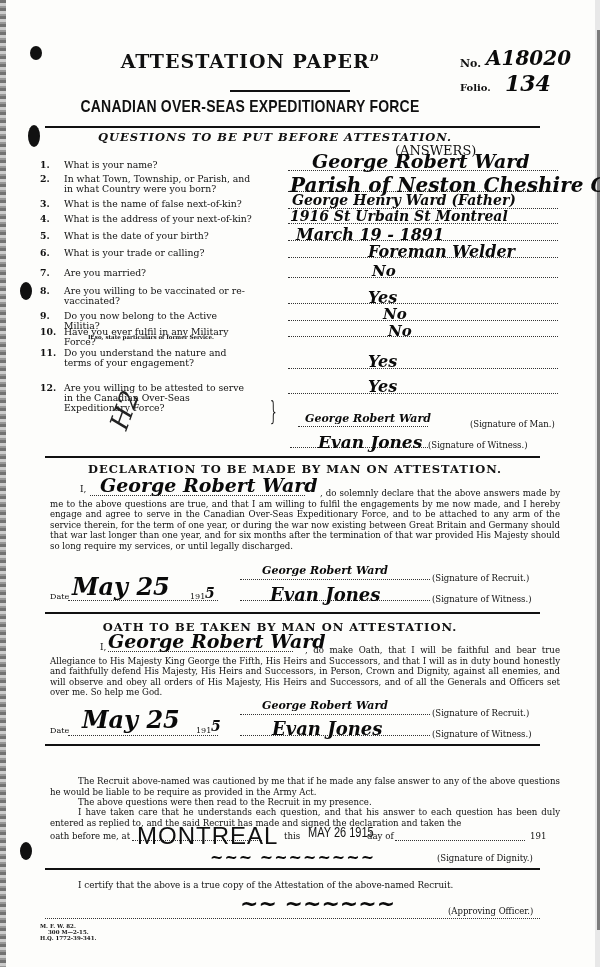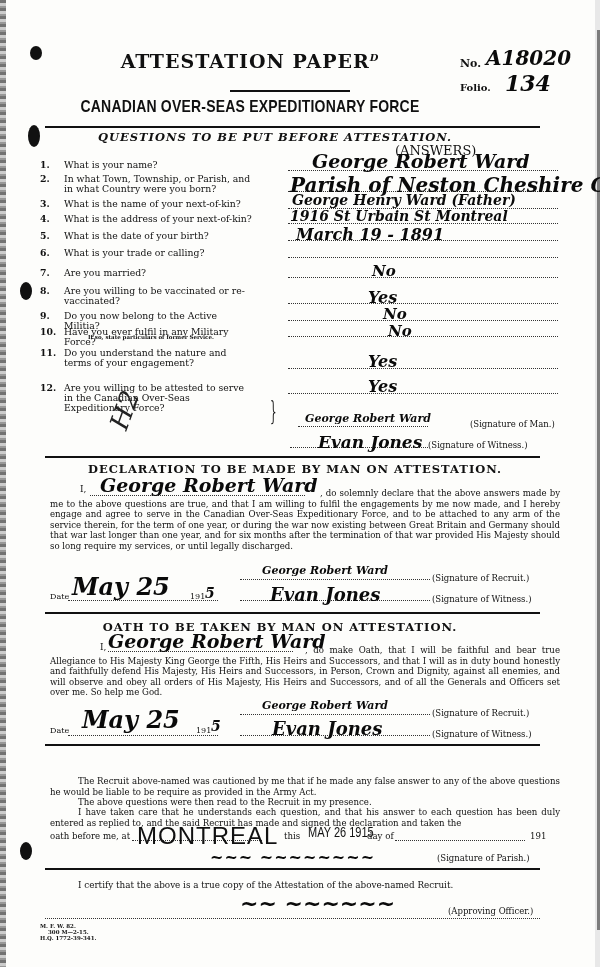--- a/index.html
+++ b/index.html
@@ -74,21 +74,21 @@
   <div class="q-row" style="top:160px;">
       <span class="q-num">1.</span>
       <span class="q-text">What is your name?</span>
     </div>
   <div class="q-row" style="top:174px;">
       <span class="q-num">2.</span>
       <span class="q-text">In what Town, Township, or Parish, and in what Country were you born?</span>
     </div>
   <div class="q-row" style="top:199px;">
       <span class="q-num">3.</span>
-      <span class="q-text">What is the name of your next-of-kin?</span>
+      <span class="q-text">What is the name of false next-of-kin?</span>
     </div>
   <div class="q-row" style="top:214px;">
       <span class="q-num">4.</span>
       <span class="q-text">What is the address of your next-of-kin?</span>
     </div>
   <div class="q-row" style="top:231px;">
       <span class="q-num">5.</span>
       <span class="q-text">What is the date of your birth?</span>
     </div>
   <div class="q-row" style="top:248px;">
@@ -133,20 +133,21 @@
   <div class="ans-line" style="top:320px;"></div>
   <div class="ans-line" style="top:336px;"></div>
   <div class="ans-line" style="top:368px;"></div>
   <div class="ans-line" style="top:393px;"></div>
 
   <div class="ans hand" style="left:312px;top:150px;font-size:19px;">George Robert Ward</div>
   <div class="ans hand" style="left:290px;top:173px;font-size:20px;">Parish of Neston Cheshire County</div>
   <div class="ans hand" style="left:292px;top:192px;font-size:14px;">George Henry Ward (Father)</div>
   <div class="ans hand" style="left:290px;top:208px;font-size:14px;">1916 St Urbain St Montreal</div>
   <div class="ans hand" style="left:296px;top:225px;font-size:16px;">March 19 - 1891</div>
+  <div class="ans hand" style="left:368px;top:242px;font-size:16px;">Foreman Welder</div>
   <div class="ans hand" style="left:372px;top:262px;font-size:15px;">No</div>
   <div class="ans hand" style="left:368px;top:288px;font-size:16px;">Yes</div>
   <div class="ans hand" style="left:383px;top:305px;font-size:15px;">No</div>
   <div class="ans hand" style="left:388px;top:322px;font-size:15px;">No</div>
   <div class="ans hand" style="left:368px;top:352px;font-size:16px;">Yes</div>
   <div class="ans hand" style="left:368px;top:377px;font-size:16px;">Yes</div>
 
   <div class="dline" style="left:298px;top:426px;width:130px;"></div>
   <div class="sig hand" style="left:305px;top:412px;font-size:11px;">George Robert Ward</div>
   <div class="sig-label" style="left:430px;top:419px;padding-left:40px;">(Signature of Man.)</div>
@@ -207,21 +208,21 @@
   <div class="abs" style="left:50px;top:831px;font-size:8.6px;">oath before me, at</div>
   <div class="dline" style="left:132px;top:840px;width:130px;"></div>
   <div class="stamp-city">MONTREAL</div>
   <div class="abs" style="left:284px;top:831px;font-size:8.6px;">this</div>
   <div class="stamp-date">MAY 26 1915</div>
   <div class="abs" style="left:367px;top:831px;font-size:8.6px;">day of</div>
   <div class="dline" style="left:395px;top:840px;width:130px;"></div>
   <div class="abs" style="left:530px;top:831px;font-size:8.6px;">191</div>
 
   <div class="abs hand" style="left:210px;top:848px;font-size:16px;letter-spacing:1px;">~~~ ~~~~~~~~</div>
-  <div class="sig-label" style="left:437px;top:853px;">(Signature of Parish.)</div>
+  <div class="sig-label" style="left:437px;top:853px;">(Signature of Dignity.)</div>
 
   <div class="abs rule" style="left:45px;top:868px;width:495px;"></div>
 
   <div class="abs" style="left:78px;top:880px;font-size:8.8px;">I certify that the above is a true copy of the Attestation of the above-named Recruit.</div>
   <div class="abs hand" style="left:240px;top:890px;font-size:22px;">~~ ~~~~~~</div>
   <div class="sig-label" style="left:448px;top:906px;text-align:right;">(Approving Officer.)</div>
   <div class="abs" style="left:45px;top:918px;width:495px;height:1px;border-bottom:1px dotted #333;"></div>
 
   <div class="printer">
     <div>M. F. W. 82.</div>

